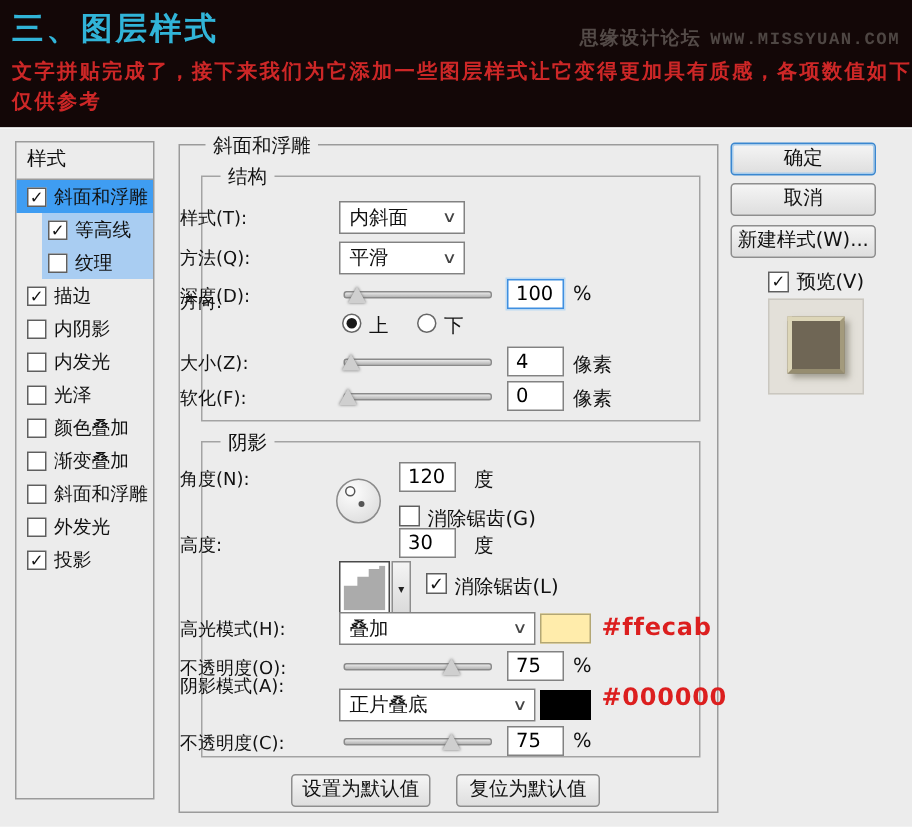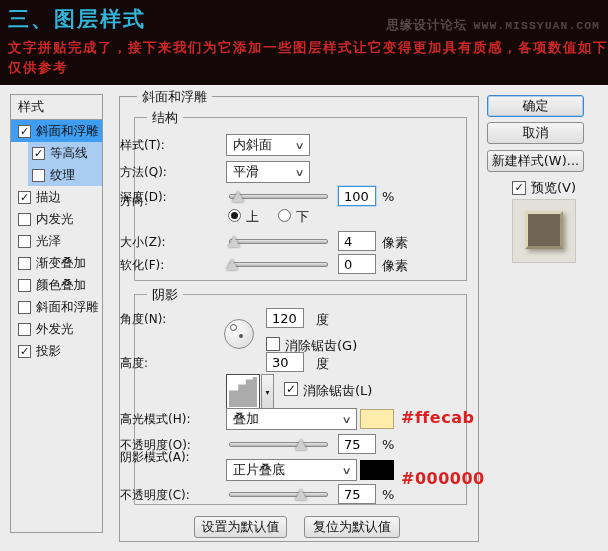--- a/index.html
+++ b/index.html
@@ -112,33 +112,37 @@
     <div class="sb-row sub subhl">
       <span class="cb"></span>
       <span class="sb-label">纹理</span>
     </div>
     <div class="sb-row">
       <span class="cb">✓</span>
       <span class="sb-label">描边</span>
     </div>
     <div class="sb-row">
       <span class="cb"></span>
+      <span class="sb-label">内阴影</span>
+    </div>
+    <div class="sb-row">
+      <span class="cb"></span>
       <span class="sb-label">内发光</span>
     </div>
     <div class="sb-row">
       <span class="cb"></span>
       <span class="sb-label">光泽</span>
     </div>
     <div class="sb-row">
       <span class="cb"></span>
+      <span class="sb-label">颜色叠加</span>
+    </div>
+    <div class="sb-row">
+      <span class="cb"></span>
       <span class="sb-label">渐变叠加</span>
-    </div>
-    <div class="sb-row">
-      <span class="cb"></span>
-      <span class="sb-label">颜色叠加</span>
     </div>
     <div class="sb-row">
       <span class="cb"></span>
       <span class="sb-label">斜面和浮雕</span>
     </div>
     <div class="sb-row">
       <span class="cb"></span>
       <span class="sb-label">外发光</span>
     </div>
     <div class="sb-row">
@@ -236,21 +240,21 @@
     </div>
     <input class="num" style="left: 218px; top: 337px;" value="75">
     <div class="unit" style="left:262px;top:340px;">%</div>
 
     <div class="lbl" style="top:352px;">阴影模式(A):</div>
     <div class="dd" style="top:362px;width:131px;">
       <span>正片叠底</span>
       <span class="chev">∨</span>
     </div>
     <div class="swatch black" style="top: 363px; background: rgb(0, 0, 0);"></div>
-    <div class="annot" style="top:372px;">#000000</div>
+    <div class="annot" style="top:358px;">#000000</div>
 
     <div class="lbl" style="top:390px;">不透明度(C):</div>
     <div class="track" style="left:109px;top:395px;">
       <span class="thumb" style="left:65px;"></span>
     </div>
     <input class="num" style="left: 218px; top: 387px;" value="75">
     <div class="unit" style="left:262px;top:390px;">%</div>
 
     <div class="btn btn-set">设置为默认值</div>
     <div class="btn btn-reset">复位为默认值</div>

